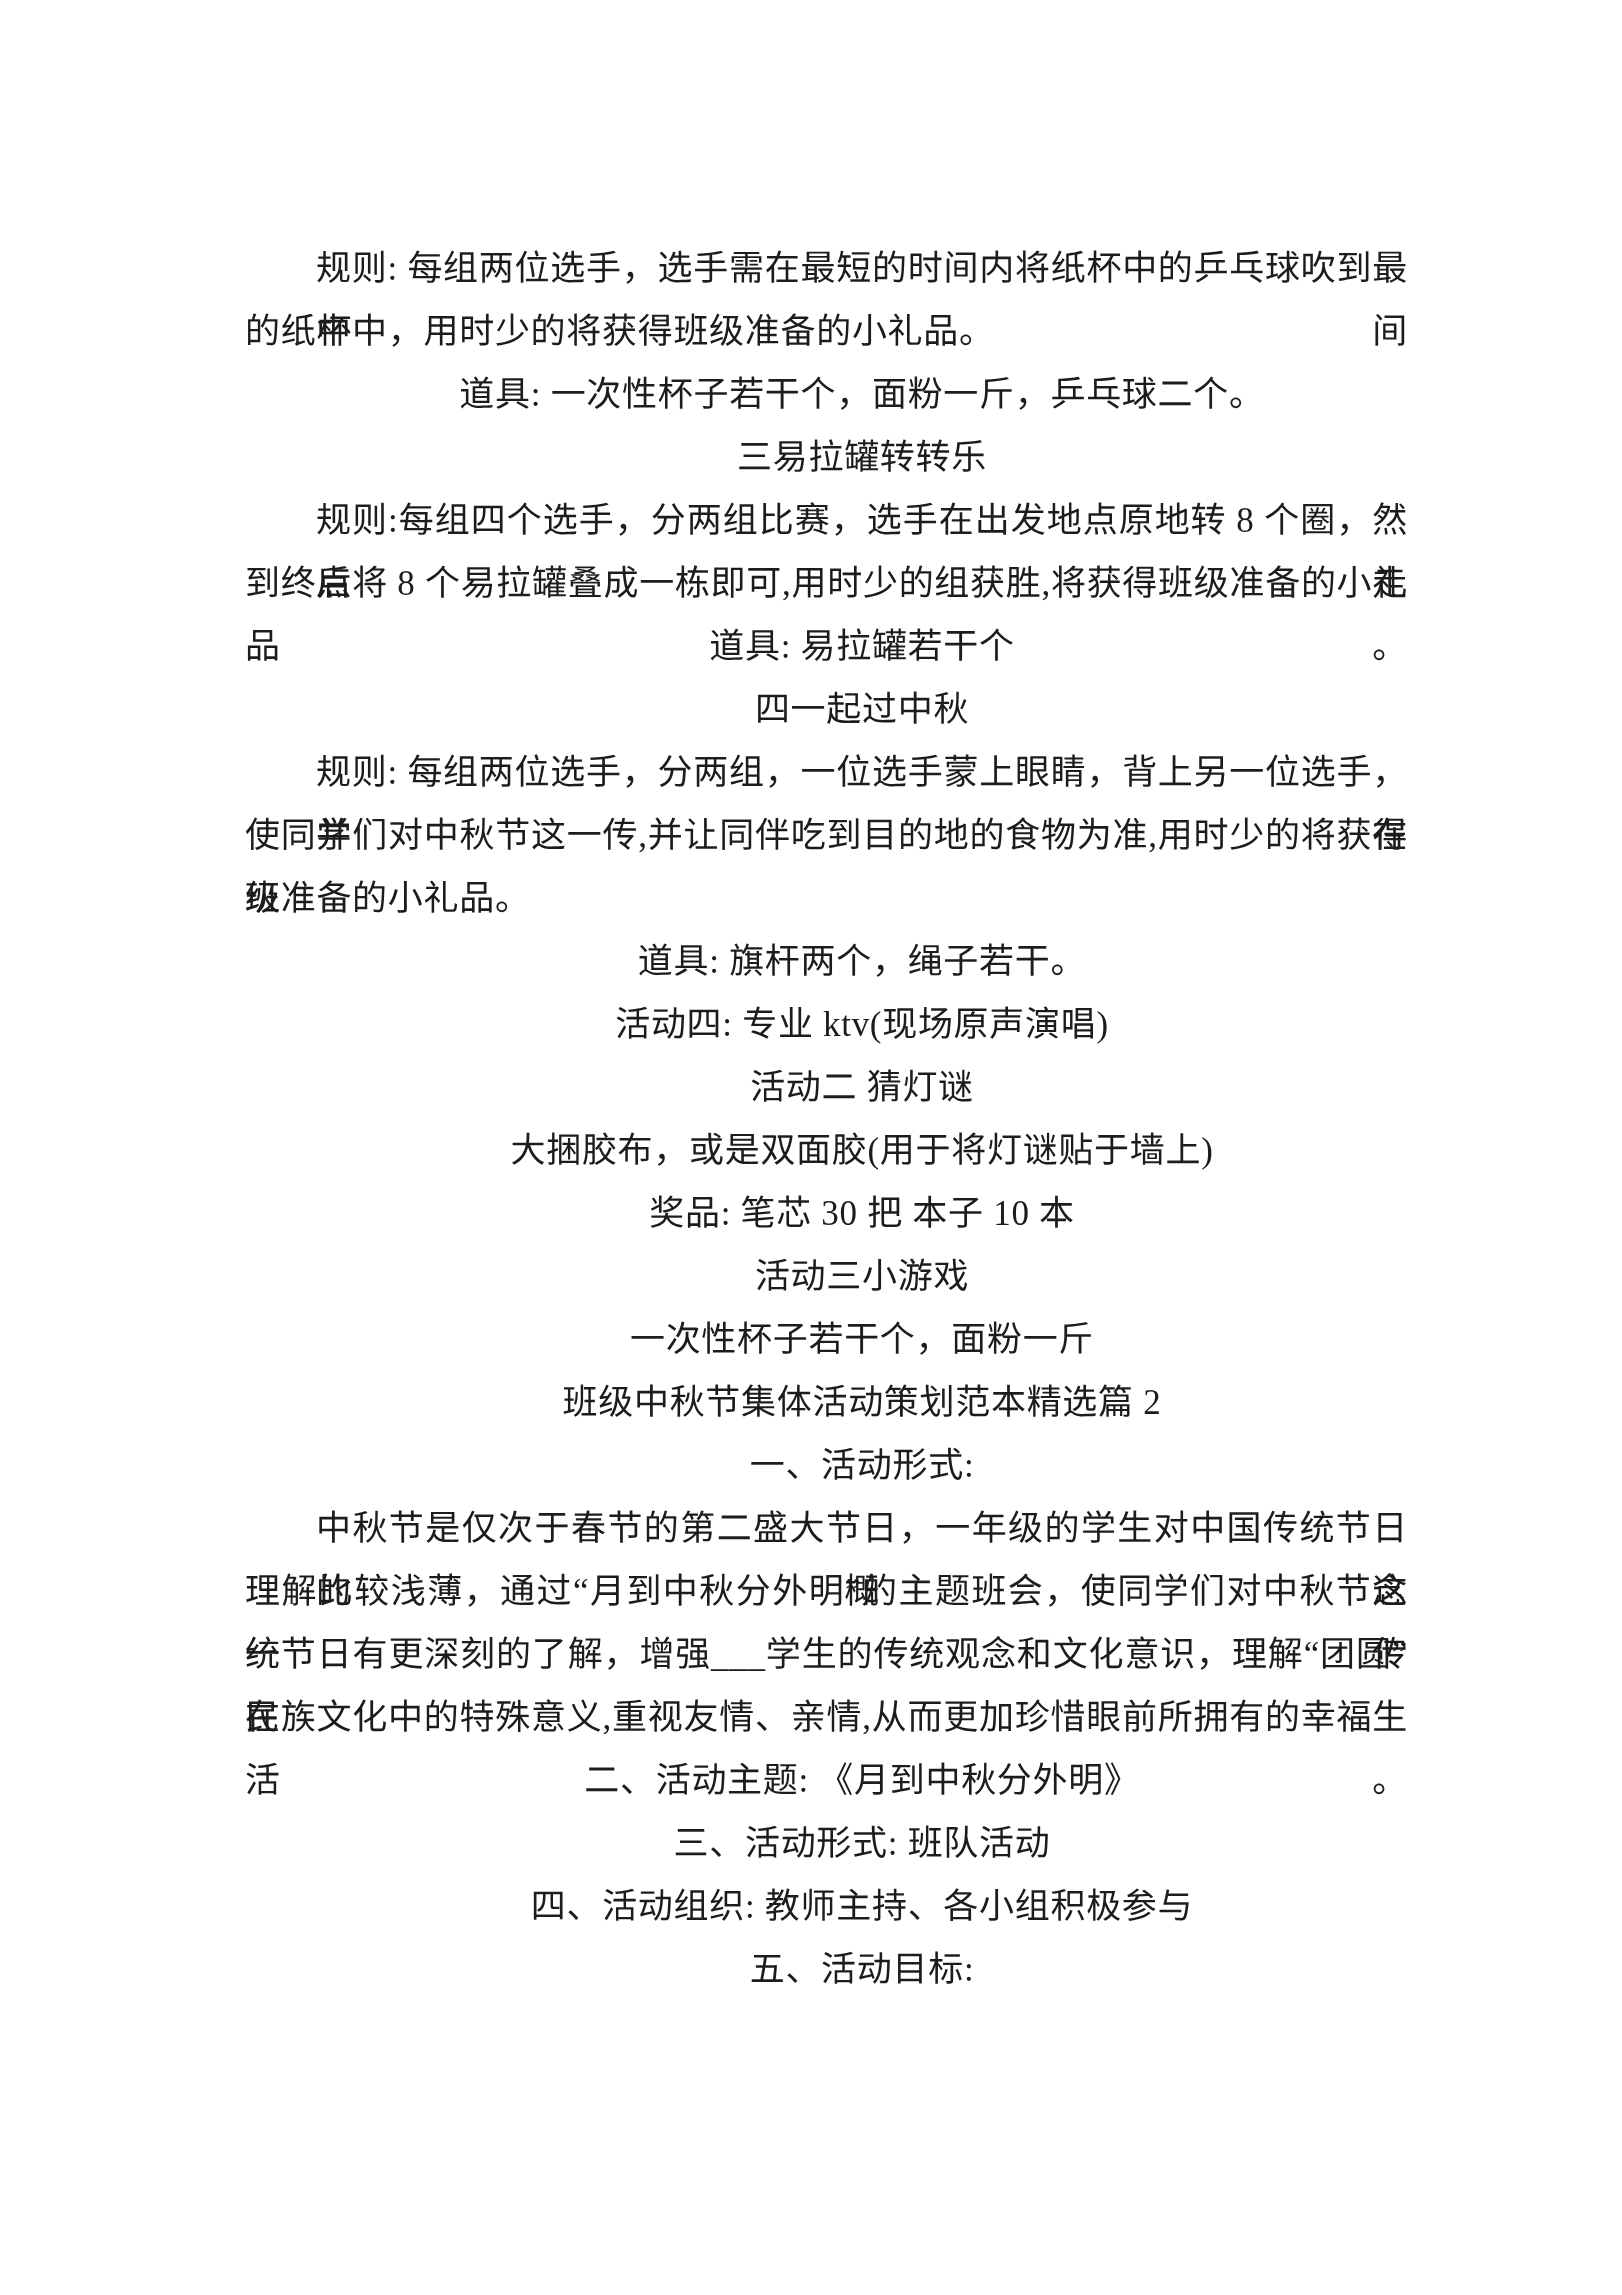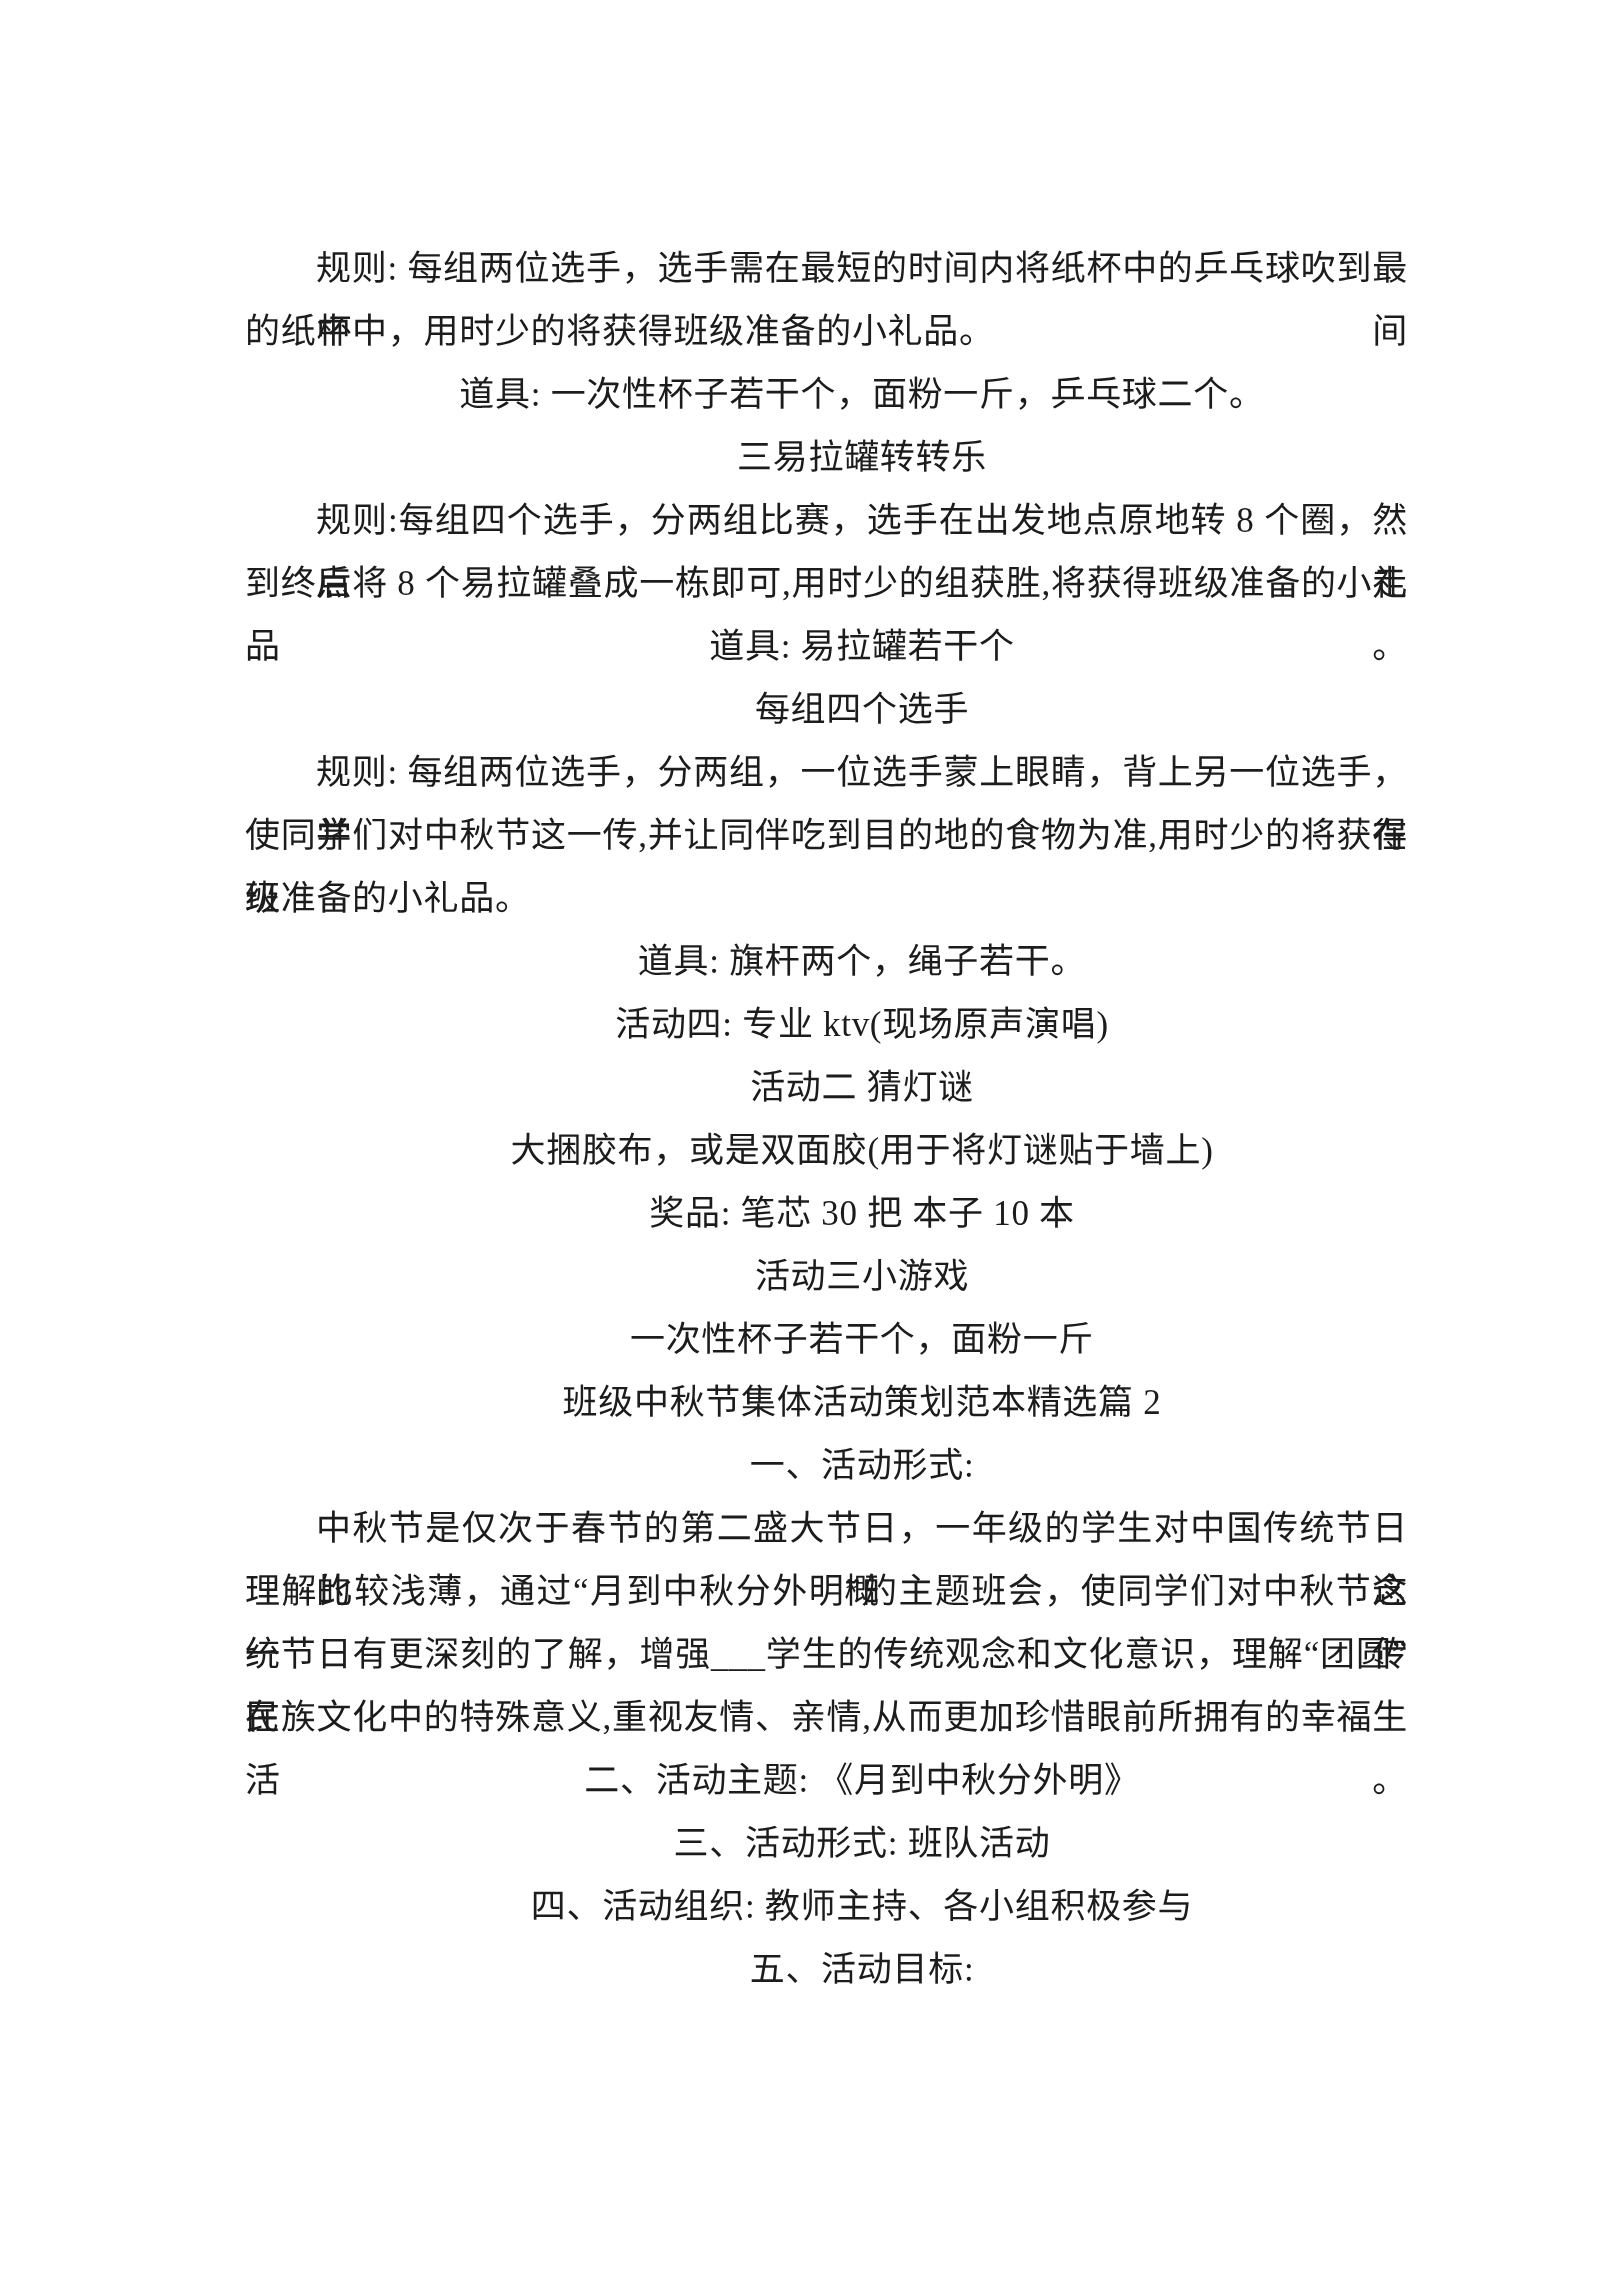--- a/index.html
+++ b/index.html
@@ -48,21 +48,21 @@
 
 <div class="page">
   <div class="content">
     <div class="line indent fill">规则: 每组两位选手，选手需在最短的时间内将纸杯中的乒乓球吹到最中间</div>
     <div class="line">的纸杯中，用时少的将获得班级准备的小礼品。</div>
     <div class="line indent">道具: 一次性杯子若干个，面粉一斤，乒乓球二个。</div>
     <div class="line indent">三易拉罐转转乐</div>
     <div class="line indent fill">规则:每组四个选手，分两组比赛，选手在出发地点原地转 8 个圈，然后走</div>
     <div class="line fill">到终点将 8 个易拉罐叠成一栋即可,用时少的组获胜,将获得班级准备的小礼品。</div>
     <div class="line indent">道具: 易拉罐若干个</div>
-    <div class="line indent">每组四个选手</div>
+    <div class="line indent">四一起过中秋</div>
     <div class="line indent fill">规则: 每组两位选手，分两组，一位选手蒙上眼睛，背上另一位选手，并在</div>
     <div class="line fill">使同学们对中秋节这一传,并让同伴吃到目的地的食物为准,用时少的将获得班</div>
     <div class="line">级准备的小礼品。</div>
     <div class="line indent">道具: 旗杆两个，绳子若干。</div>
     <div class="line indent">活动四: 专业 ktv(现场原声演唱)</div>
     <div class="line indent">活动二 猜灯谜</div>
     <div class="line indent">大捆胶布，或是双面胶(用于将灯谜贴于墙上)</div>
     <div class="line indent">奖品: 笔芯 30 把 本子 10 本</div>
     <div class="line indent">活动三小游戏</div>
     <div class="line indent">一次性杯子若干个，面粉一斤</div>

